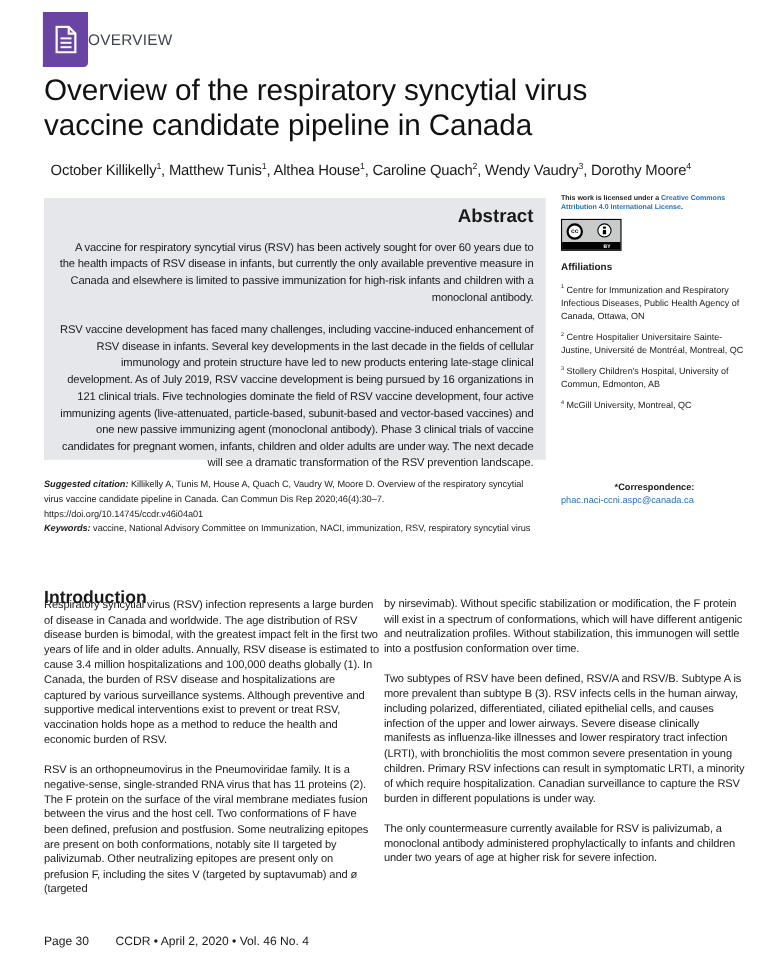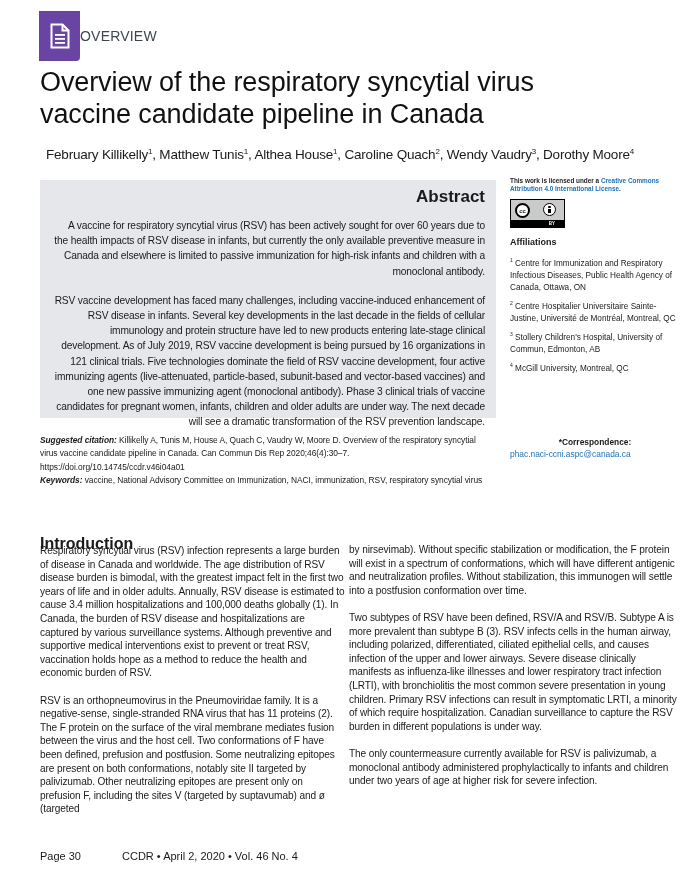--- a/index.html
+++ b/index.html
@@ -43,21 +43,21 @@
     .corr-email { color: #1f6fb5; text-decoration: none; display: block; }
 
     .intro-title { position: absolute; left: 40px; top: 511px; font-size: 16px; font-weight: bold; color: #1a1a1a; margin-top: 24px; }
 
     .col { position: absolute; width: 305px; font-size: 10.1px; line-height: 13.6px; color: #1a1a1a; letter-spacing: -0.1px; }
     .col-left { left: 40px; top: 544px; }
     .col-right { left: 349px; top: 543px; width: 330px; }
     .col p + p { margin-top: 13.6px; }
 
     .footer { position: absolute; left: 40px; top: 850px; font-size: 11px; color: #1a1a1a; display: flex; }
-    .footer .page-num { width: 82px; }
+    .footer .page-num { width: 65px; }
   </style>
 </head>
 <body>
 
 <div class="section-tag">
   <div class="tag-icon-box">
     <svg width="20" height="26" viewBox="0 0 20 26">
       <path d="M1.5 1.5 H12.5 L18.5 7.5 V24.5 H1.5 Z" fill="none" stroke="#fff" stroke-width="2"></path>
       <path d="M12.5 1.5 V7.5 H18.5" fill="none" stroke="#fff" stroke-width="2"></path>
       <rect x="5" y="11" width="10" height="1.8" fill="#fff"></rect>
@@ -67,21 +67,21 @@
   </div>
   <span class="tag-label">OVERVIEW</span>
 </div>
 
 <h1 class="title">
   <span>Overview of the respiratory syncytial virus</span><br>
   <span>vaccine candidate pipeline in Canada</span>
 </h1>
 
 <div class="authors">
-  <span><span>February Killikelly</span><sup>1</sup></span>, 
+  <span><span>October Killikelly</span><sup>1</sup></span>, 
   <span><span>Matthew Tunis</span><sup>1</sup></span>, 
   <span><span>Althea House</span><sup>1</sup></span>, 
   <span><span>Caroline Quach</span><sup>2</sup></span>, 
   <span><span>Wendy Vaudry</span><sup>3</sup></span>, 
   <span><span>Dorothy Moore</span><sup>4</sup></span>
 </div>
 
 <div class="abstract-box">
   <h2 class="abstract-title">Abstract</h2>
   <p class="abstract-p">A vaccine for respiratory syncytial virus (RSV) has been actively sought for over 60 years due to the health impacts of RSV disease in infants, but currently the only available preventive measure in Canada and elsewhere is limited to passive immunization for high-risk infants and children with a monoclonal antibody.</p>

